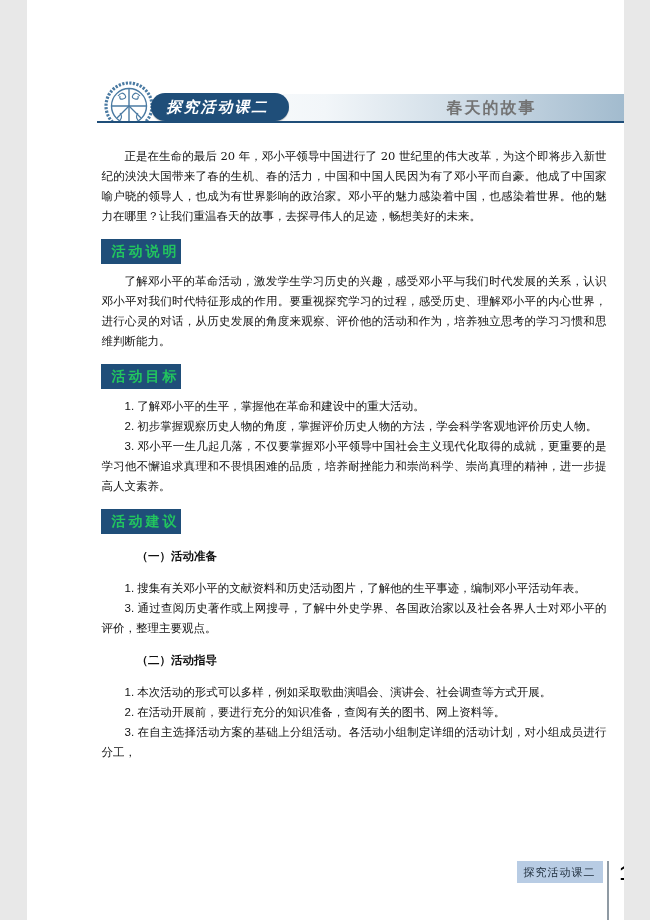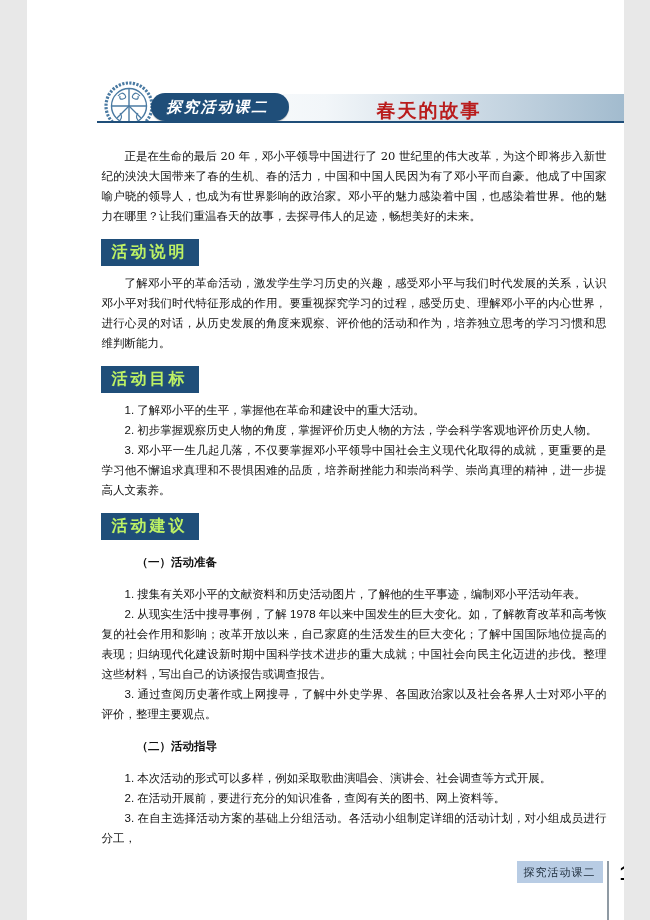--- a/index.html
+++ b/index.html
@@ -12,35 +12,35 @@
     position:absolute;left:138px;top:94px;right:0;height:27px;
     background:linear-gradient(90deg,#ffffff 0%,#f2f6f9 35%,#c3d3e0 75%,#a2bbce 100%);
   }
   .banner{
     position:absolute;left:124px;top:93px;height:28px;padding:0 20px 0 16px;
     background:#1f4e79;border-radius:14px;display:flex;align-items:center;
     color:#ffffff;font-weight:bold;font-style:italic;font-size:15px;letter-spacing:2px;
     box-shadow:0 1px 1px rgba(0,0,0,0.25);
   }
   .header-title{
-    position:absolute;left:350px;top:98px;width:160px;text-align:left;
-    font-size:19px;font-weight:bold;color:#b91c1c;letter-spacing:2px;
+    position:absolute;left:350px;top:98px;width:160px;text-align:right;
+    font-size:16px;font-weight:bold;color:#737373;letter-spacing:2px;
   }
   .header-rule{position:absolute;left:70px;right:0px;top:121px;height:2px;background:#1f4e79;}
   .seal{position:absolute;left:76px;top:79px;width:52px;height:43px;overflow:hidden;}
   
   .content{
     position:absolute;left:75px;top:146px;width:505px;
     font-size:11.5px;line-height:20px;text-align:justify;color:#111;
   }
   .para{margin:0;text-indent:2em;}
   .intro{font-family:"DejaVu Serif","Liberation Serif",serif;}
   .section-header{
-    display:block;width:fit-content;background:#1f4e79;color:#bef264;
-    font-weight:bold;font-size:16px;line-height:1;padding:5px 11px 6px 11px;
+    display:block;width:fit-content;background:#1f4e79;color:#22c55e;
+    font-weight:bold;font-size:14px;line-height:1;padding:5px 1px 6px 11px;
     letter-spacing:3px;margin:13px 0 7px -1px;
   }
   .sub-title{font-weight:bold;margin:12px;text-indent:2em;}
   
   .footer-box{
     position:absolute;left:490px;top:861px;width:86px;height:22px;background:#b8cce4;
     display:flex;align-items:center;justify-content:center;
     font-size:11px;color:#1c2b3a;letter-spacing:1px;
   }
   .footer-rule{position:absolute;left:580px;top:861px;width:2px;height:59px;background:#8f9aa3;}
@@ -86,21 +86,20 @@
 
     <div class="section-header">活动目标</div>
     <p class="para">1. 了解邓小平的生平，掌握他在革命和建设中的重大活动。</p>
     <p class="para">2. 初步掌握观察历史人物的角度，掌握评价历史人物的方法，学会科学客观地评价历史人物。</p>
     <p class="para">3. 邓小平一生几起几落，不仅要掌握邓小平领导中国社会主义现代化取得的成就，更重要的是学习他不懈追求真理和不畏惧困难的品质，培养耐挫能力和崇尚科学、崇尚真理的精神，进一步提高人文素养。</p>
 
     <div class="section-header">活动建议</div>
 
     <p class="para sub-title">（一）活动准备</p>
     <p class="para">1. 搜集有关邓小平的文献资料和历史活动图片，了解他的生平事迹，编制邓小平活动年表。</p>
-    <p class="para">2. 从现实生活中搜寻事例，了解 1978 年以来中国发生的巨大变化。如，了解教育改革和高考恢复的社会作用和影响；改革开放以来，自己家庭的生活发生的巨大变化；了解中国国际地位提高的表现；归纳现代化建设新时期中国科学技术进步的重大成就；中国社会向民主化迈进的步伐。整理这些材料，写出自己的访谈报告或调查报告。</p>
     <p class="para">3. 通过查阅历史著作或上网搜寻，了解中外史学界、各国政治家以及社会各界人士对邓小平的评价，整理主要观点。</p>
 
     <p class="para sub-title">（二）活动指导</p>
     <p class="para">1. 本次活动的形式可以多样，例如采取歌曲演唱会、演讲会、社会调查等方式开展。</p>
     <p class="para">2. 在活动开展前，要进行充分的知识准备，查阅有关的图书、网上资料等。</p>
     <p class="para">3. 在自主选择活动方案的基础上分组活动。各活动小组制定详细的活动计划，对小组成员进行分工，</p>
 
   </div>
 
   <div class="footer-box">探究活动课二</div>

